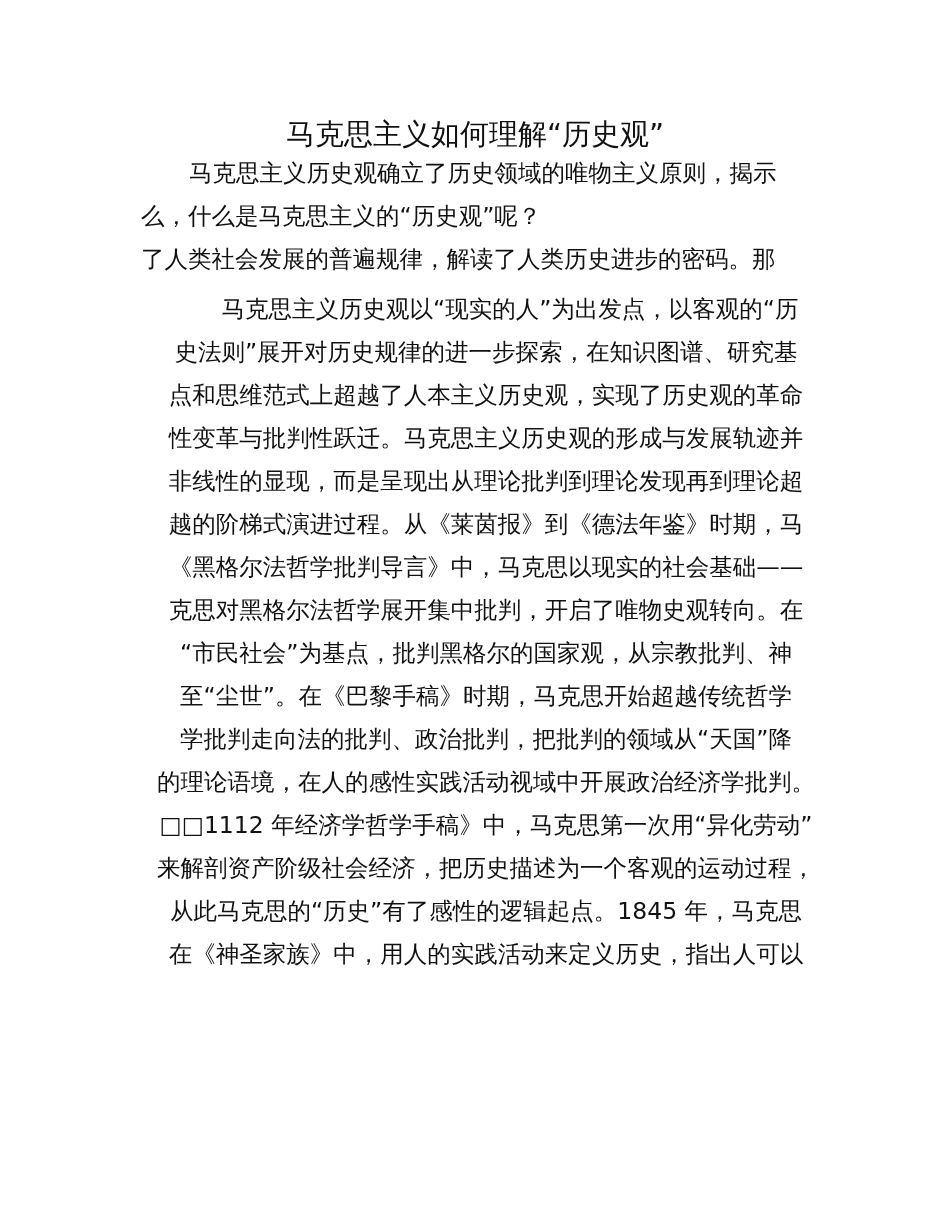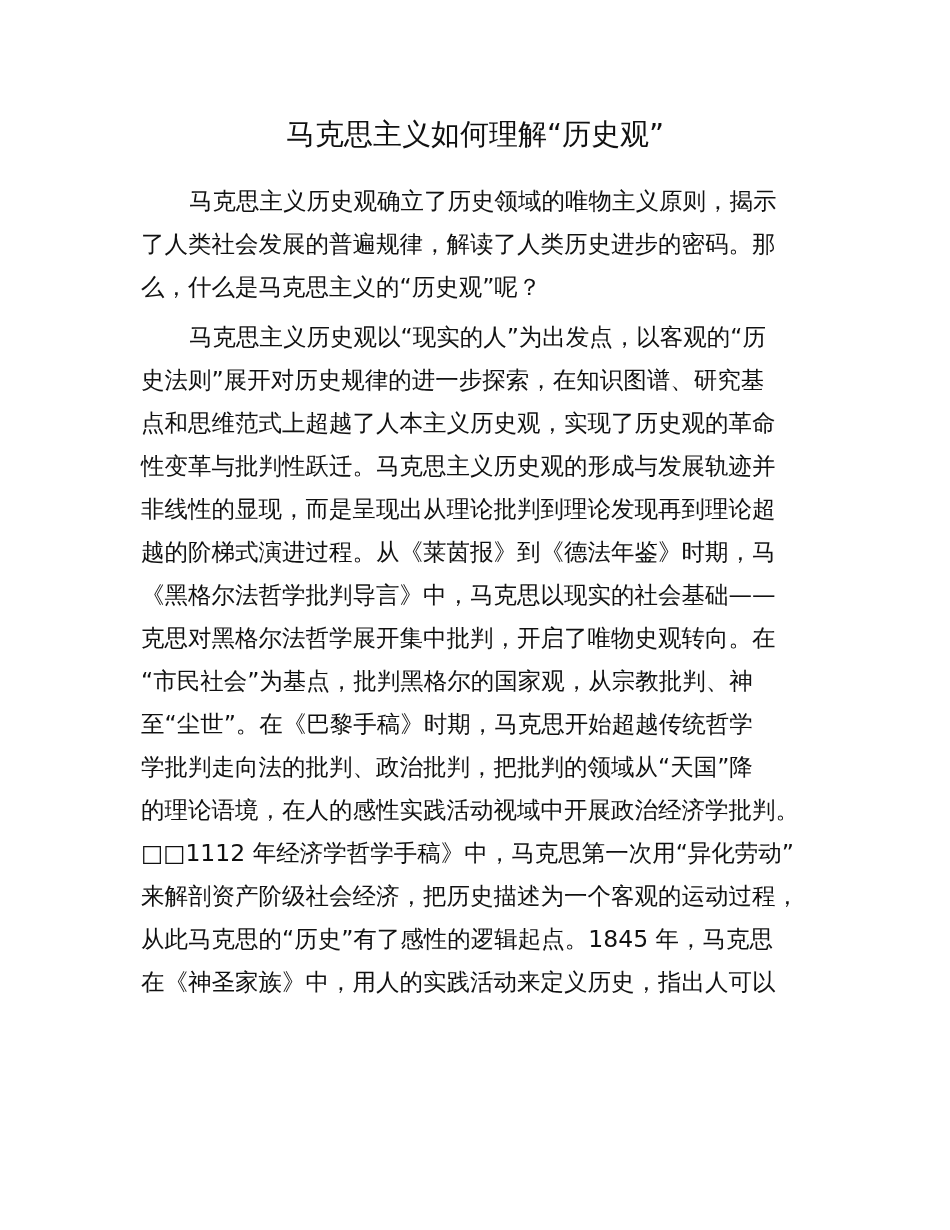--- a/index.html
+++ b/index.html
@@ -7,41 +7,41 @@
     width: 950px; height: 1230px; position: relative; overflow: hidden;
     font-family: "DejaVu Sans", sans-serif; color: #111111;
   }
   .page { position: absolute; left: 0; top: 0; width: 950px; height: 1230px; background: #fff; }
   .title {
     position: absolute; left: 0; width: 950px; top: 112px;
     text-align: center; font-size: 29px; line-height: 44px; font-weight: normal; margin: 0;
     letter-spacing: 0px;
   }
   .body {
-    position: absolute; left: 141px; width: 690px; top: 180px;
+    position: absolute; left: 141px; width: 690px; top: 152px;
   }
   .para {
     margin: 0; font-size: 23.5px; line-height: 43px;
     text-indent: 48px; white-space: normal;
   }
-  .para + .para { margin-top: 7px; }
+  .para + .para { margin-top: 7px; text-align: center; }
   .line { display: block; white-space: nowrap; text-indent: 0; }
   .line.first { padding-left: 48px; }
 </style>
 </head>
 <body>
 
 <div class="page">
   <h1 class="title">马克思主义如何理解“历史观”</h1>
 
   <div class="body">
     <p class="para" style="text-indent:0">
       <span class="line first">马克思主义历史观确立了历史领域的唯物主义原则，揭示</span>
+      <span class="line">么，什么是马克思主义的“历史观”呢？</span>
       <span class="line">了人类社会发展的普遍规律，解读了人类历史进步的密码。那</span>
-      <span class="line">么，什么是马克思主义的“历史观”呢？</span>
     </p>
     <p class="para" style="text-indent:0">
       <span class="line first">马克思主义历史观以“现实的人”为出发点，以客观的“历</span>
       <span class="line">史法则”展开对历史规律的进一步探索，在知识图谱、研究基</span>
       <span class="line">点和思维范式上超越了人本主义历史观，实现了历史观的革命</span>
       <span class="line">性变革与批判性跃迁。马克思主义历史观的形成与发展轨迹并</span>
       <span class="line">非线性的显现，而是呈现出从理论批判到理论发现再到理论超</span>
       <span class="line">越的阶梯式演进过程。从《莱茵报》到《德法年鉴》时期，马</span>
       <span class="line">《黑格尔法哲学批判导言》中，马克思以现实的社会基础——</span>
       <span class="line">克思对黑格尔法哲学展开集中批判，开启了唯物史观转向。在</span>

